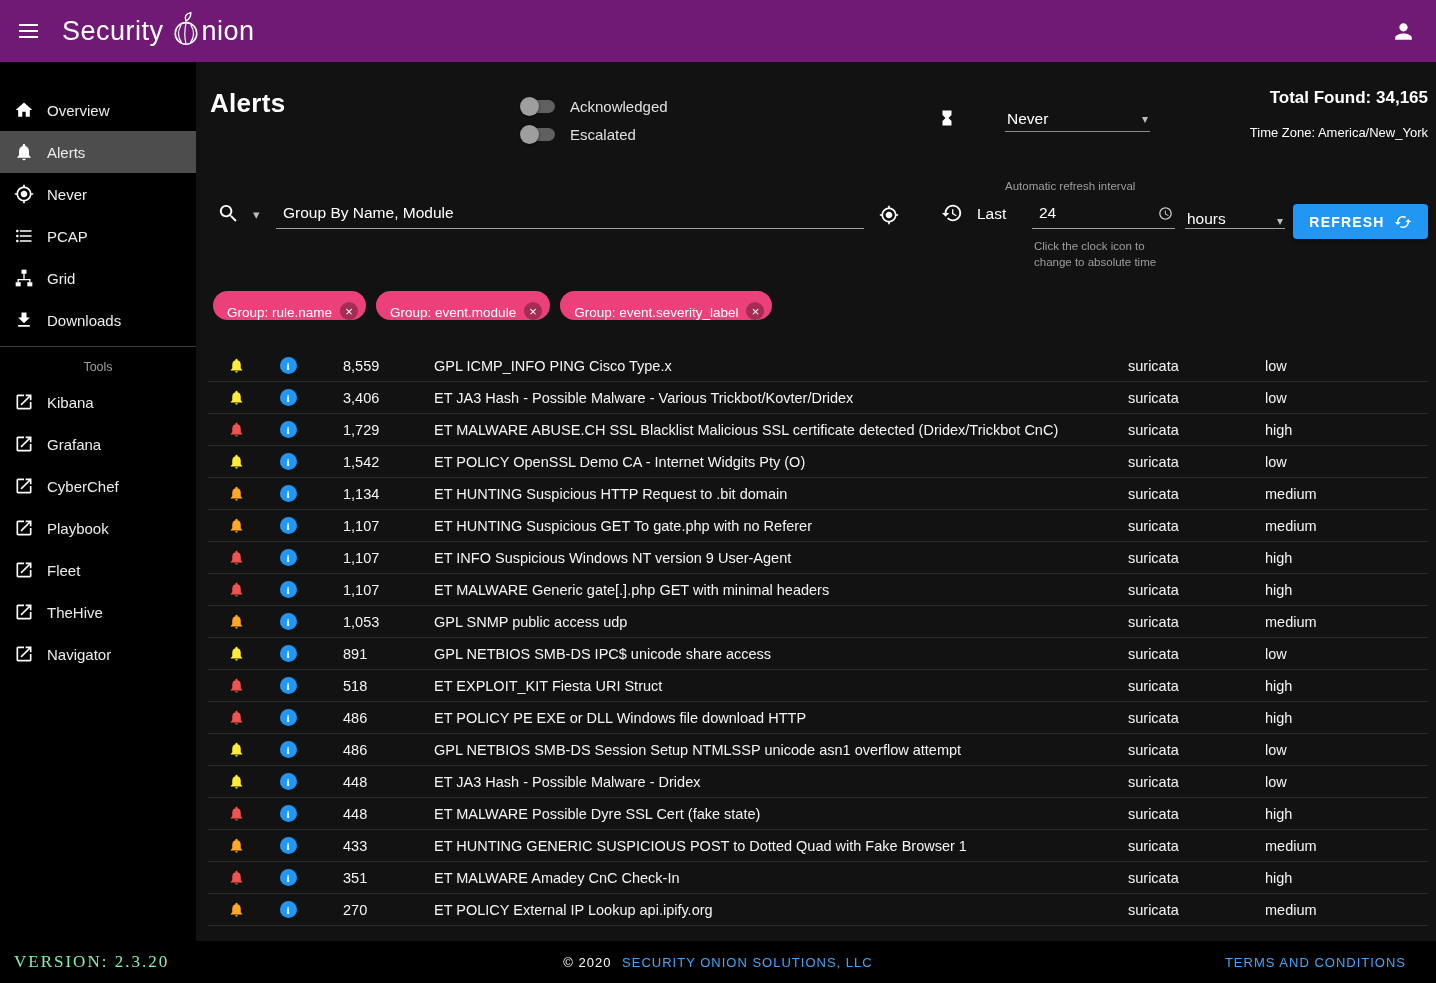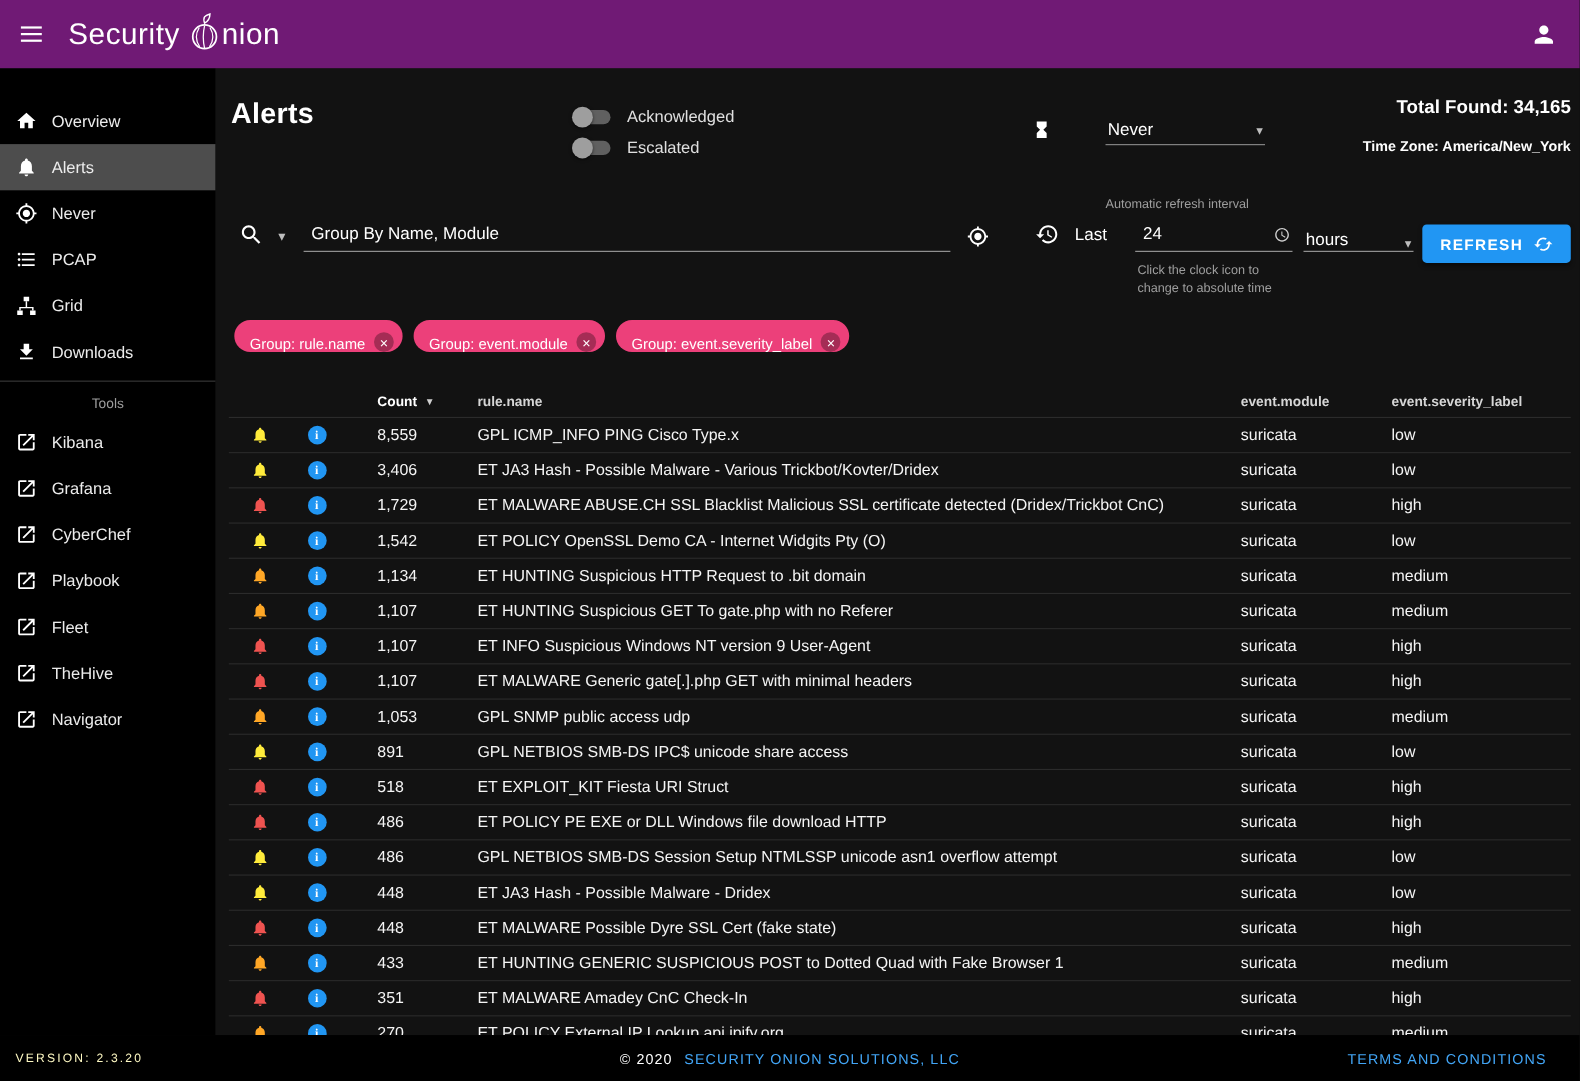--- a/index.html
+++ b/index.html
@@ -40,21 +40,21 @@
 
   .auto-refresh { position:absolute; left:742px; top:44px; display:grid; grid-template-columns:26px 145px; column-gap:2px;gap:41px; }
   .auto-refresh .hg { width:18px; height:18px; fill:#fff; margin-top:3px; }
   .ar-select { display:flex; align-items:center; border-bottom:1px solid #8d8d8d; height:26px;
     font-size:15.5px; cursor:pointer; padding:0 2px; }
   .ar-select .chev { margin-left:auto; color:#bdbdbd; font-size:12px; }
   .ar-caption { grid-column:2; font-size:11.5px; color:#9e9e9e; margin-top:7px; }
 
   .totals { position:absolute; right:8px; top:26px; text-align:right; }
   .total-found { font-size:17px; font-weight:700; }
-  .timezone { font-size:13px; font-weight:700; margin-top:17px; }
+  .timezone { font-size:13px; font-weight:400; margin-top:17px; }
 
   
   .search-icon { position:absolute; left:21px; top:140px; width:23px; height:23px; fill:#fff; }
   .search-chev { position:absolute; left:57px; top:145px; color:#bdbdbd; font-size:13px; cursor:pointer; }
   .query-field { position:absolute; left:80px; top:136px; width:588px; height:31px; border-bottom:1px solid #9e9e9e; }
   .query-field input, .duration-field input { width:100%; height:100%; background:transparent; border:none; outline:none;
     color:#fff; font-family:inherit; font-size:15.5px; padding:0 4px 0 7px; }
   .target-icon { position:absolute; left:683px; top:143px; width:20px; height:20px; fill:#fff; cursor:pointer; }
   .history-icon { position:absolute; left:745px; top:140px; width:22px; height:22px; fill:#fff; cursor:pointer; }
   .last-label { position:absolute; left:781px; top:143px; font-size:15.5px; }
@@ -93,21 +93,21 @@
   .bell.low { color:#ffeb3b; }
   .bell.medium { color:#ffa726; }
   .bell.high { color:#ef5350; }
   .info-dot { width:17px; height:17px; border-radius:50%; background:#2196f3; display:flex; align-items:center;
     justify-content:center; cursor:pointer; }
   .info-dot::after { content:"i"; color:#fff; font-size:11px; font-weight:700; font-family:"Liberation Serif", serif; }
 
   
   .footer { position:absolute; bottom:0; left:0; width:1436px; height:42px; background:#000;
     display:flex; align-items:center; z-index:10; }
-  .version { padding-left:14px; font-size:11px; letter-spacing:2px; color:#fef9c3; }
+  .version { padding-left:14px; font-size:17px; letter-spacing:2px; color:#86efac;font-family:Liberation Serif, serif; }
   .copyright { position:absolute; left:50%; transform:translateX(-50%); font-size:13px; letter-spacing:1px; }
   .copyright .link { margin-left:6px; }
   .link { color:#42a5f5; text-decoration:none; cursor:pointer; }
   .terms { margin-left:auto; padding-right:30px; font-size:13px; letter-spacing:1px; }
 </style>
 </head>
 <body>
 
 <header class="topbar">
   <button class="hamburger">
@@ -290,31 +290,20 @@
         <span class="chip-label">Group: event.module</span>
         <span class="chip-close">×</span>
       </div>
       <div class="chip">
         <span class="chip-label">Group: event.severity_label</span>
         <span class="chip-close">×</span>
       </div>
     </div>
 
   <div class="table">
-    <div class="t-head">
-      <span class="hcell"></span>
-      <span class="hcell"></span>
-      <span class="hcell count">
-        <span>Count</span>
-        <span class="sort">▼</span>
-      </span>
-      <span class="hcell rule">rule.name</span>
-      <span class="hcell">event.module</span>
-      <span class="hcell">event.severity_label</span>
-    </div>
     <div class="t-body">
 
     <div class="t-row">
           <span class="cell bell-cell">
             <svg class="bell low" viewBox="0 0 24 24">
               <path d="M12 22c1.1 0 2-.9 2-2h-4c0 1.1.9 2 2 2zm6-6v-5c0-3.07-1.64-5.64-4.5-6.32V4c0-.83-.67-1.5-1.5-1.5s-1.5.67-1.5 1.5v.68C7.63 5.36 6 7.92 6 11v5l-2 2v1h16v-1l-2-2z"></path>
             </svg>
           </span>
           <span class="cell info-cell">
             <span class="info-dot"></span>

